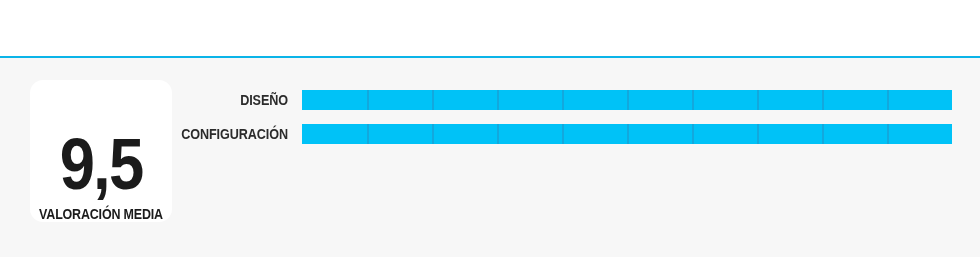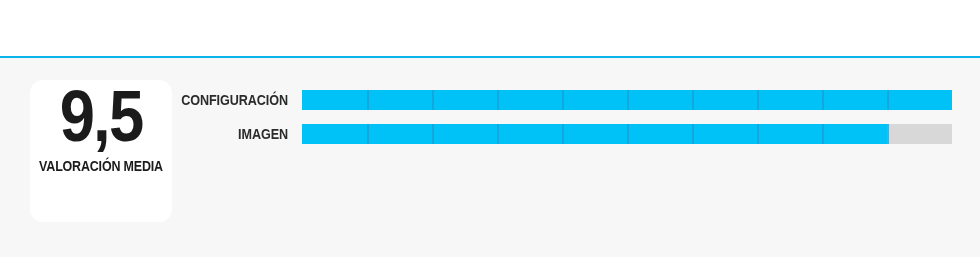--- a/index.html
+++ b/index.html
@@ -47,21 +47,21 @@
     position: absolute;
     left: 30px;
     top: 80px;
     width: 142px;
     height: 142px;
     background: #ffffff;
     border-radius: 13px;
     display: flex;
     flex-direction: column;
     align-items: center;
-    justify-content: flex-start;
+    justify-content: flex-end;
   }
   .rating-score {
     font-family: "Liberation Sans Narrow", "Liberation Sans", sans-serif;
     font-size: 72px;
     font-weight: bold;
     line-height: 0.9;
     color: #1b1b1b;
     letter-spacing: -2px;
     transform: scaleX(0.88);
     margin-top: 4px;
@@ -146,40 +146,40 @@
   <div class="divider"></div>
   <div class="panel"></div>
 
   <div class="rating-card">
     <div class="rating-score">9,5</div>
     <div class="rating-caption">VALORACIÓN MEDIA</div>
   </div>
 
   <div class="chart" id="chart">
       <div class="bar-row">
-        <div class="bar-label">CONFIGURACIÓN</div>
+        <div class="bar-label">DISEÑO</div>
         <div class="bar-track">
           <div class="bar-fill" style="width: 650px;"></div>
           <div class="ticks">
             <div class="tick" style="left: 65px;"></div>
             <div class="tick" style="left: 130px;"></div>
             <div class="tick" style="left: 195px;"></div>
             <div class="tick" style="left: 260px;"></div>
             <div class="tick" style="left: 325px;"></div>
             <div class="tick" style="left: 390px;"></div>
             <div class="tick" style="left: 455px;"></div>
             <div class="tick" style="left: 520px;"></div>
             <div class="tick" style="left: 585px;"></div>
           </div>
         </div>
       </div>
       <div class="bar-row">
-        <div class="bar-label">IMAGEN</div>
+        <div class="bar-label">CONFIGURACIÓN</div>
         <div class="bar-track">
-          <div class="bar-fill" style="width: 585px;"></div>
+          <div class="bar-fill" style="width: 650px;"></div>
           <div class="ticks">
             <div class="tick" style="left: 65px;"></div>
             <div class="tick" style="left: 130px;"></div>
             <div class="tick" style="left: 195px;"></div>
             <div class="tick" style="left: 260px;"></div>
             <div class="tick" style="left: 325px;"></div>
             <div class="tick" style="left: 390px;"></div>
             <div class="tick" style="left: 455px;"></div>
             <div class="tick" style="left: 520px;"></div>
             <div class="tick" style="left: 585px;"></div>

